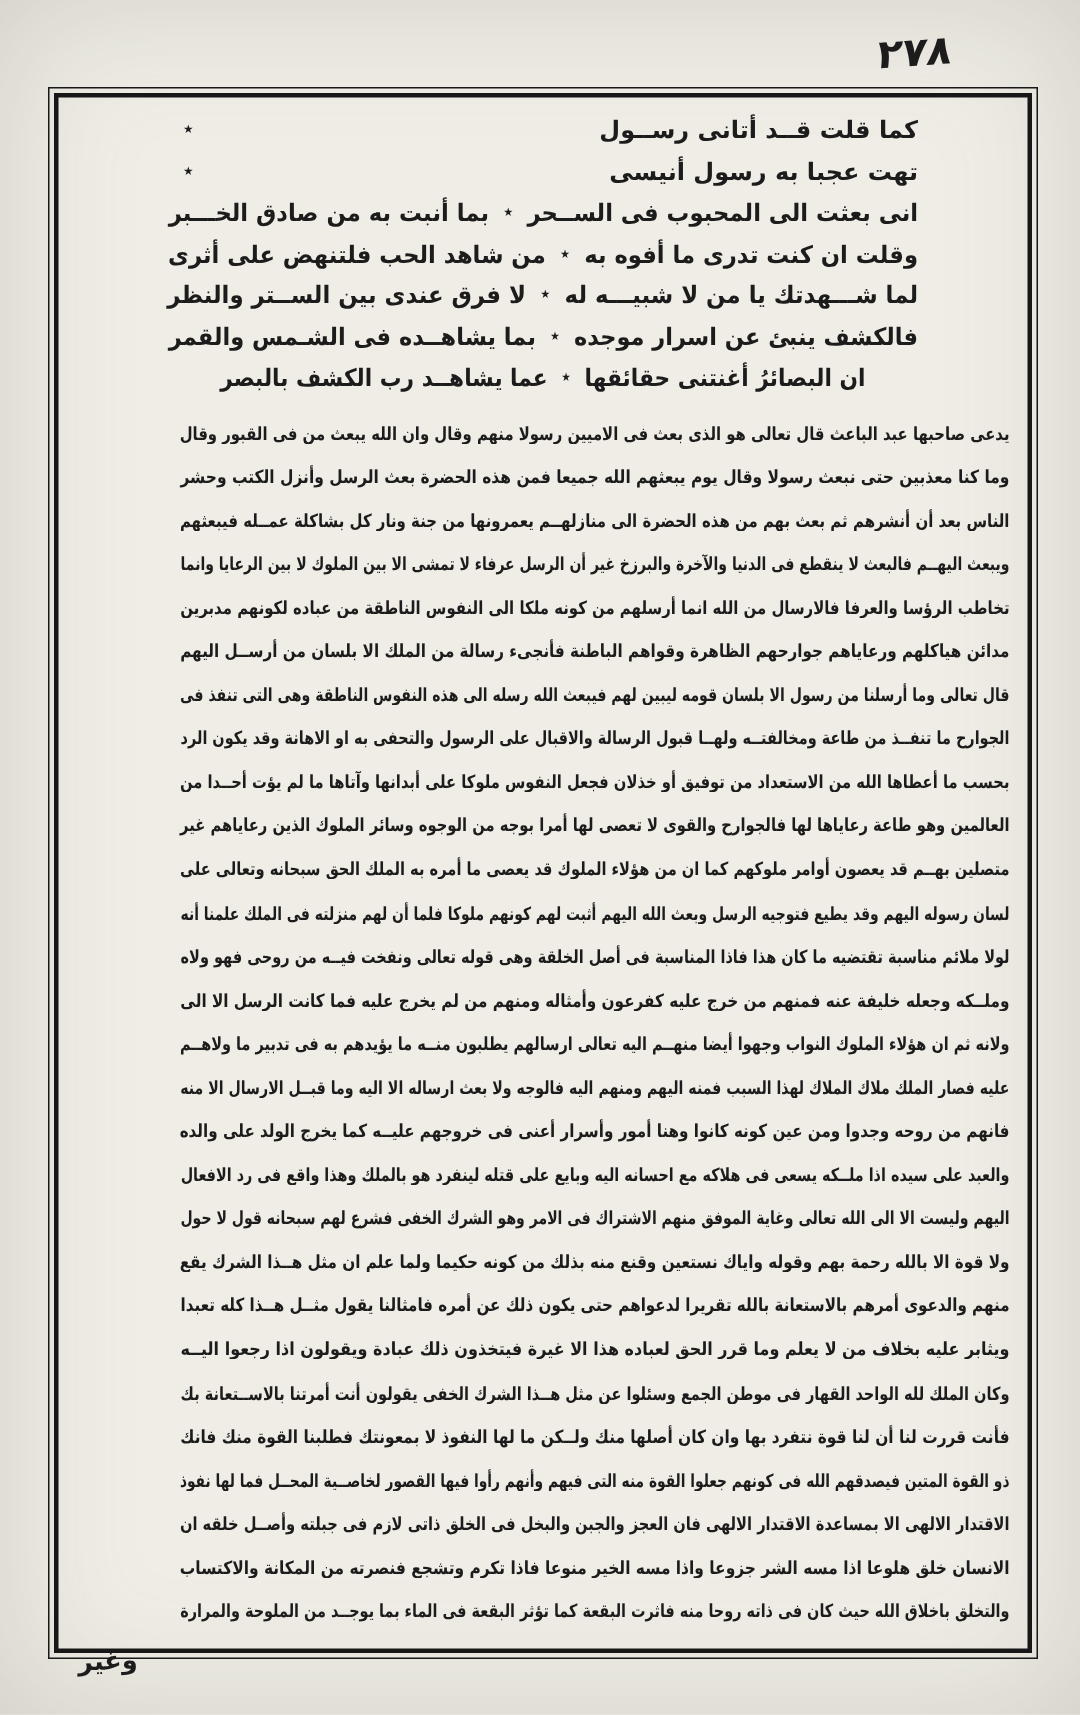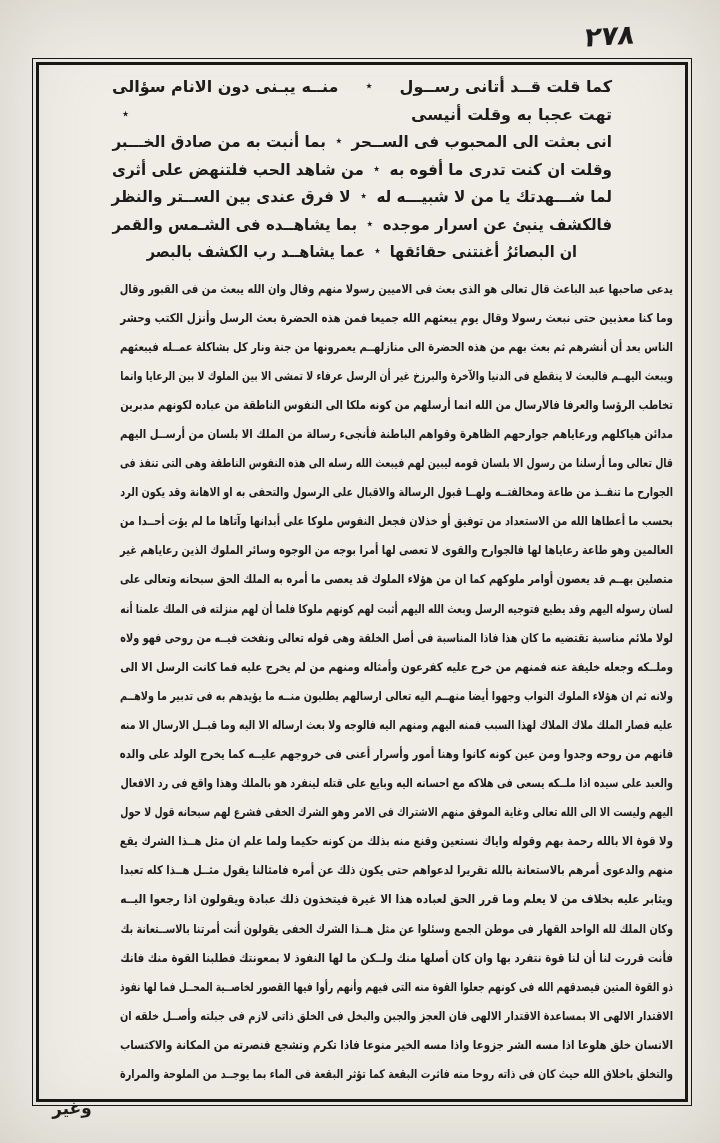--- a/index.html
+++ b/index.html
@@ -89,24 +89,23 @@
 <div class="page">
 
   <div class="pageno">٢٧٨</div>
 
   <div class="frame">
 
     <div class="poem">
       <div class="verse">
         <span>كما قلت قــد أتانى رســول</span>
         <span class="star">٭</span>
-        <span>منــه يبـنى دون الانام سؤالى</span>
       </div>
       <div class="verse">
-        <span>تهت عجبا به وقلت أنيسى</span>
+        <span>تهت عجبا به رسول أنيسى</span>
         <span class="star">٭</span>
       </div>
       <div class="verse" style="transform: scaleX(0.94697); transform-origin: right center;">
         <span>انى بعثت الى المحبوب فى الســحر</span>
         <span class="star">٭</span>
         <span>بما أنبت به من صادق الخـــبر</span>
       </div>
       <div class="verse" style="transform: scaleX(0.94518); transform-origin: right center;">
         <span>وقلت ان كنت تدرى ما أفوه به</span>
         <span class="star">٭</span>

